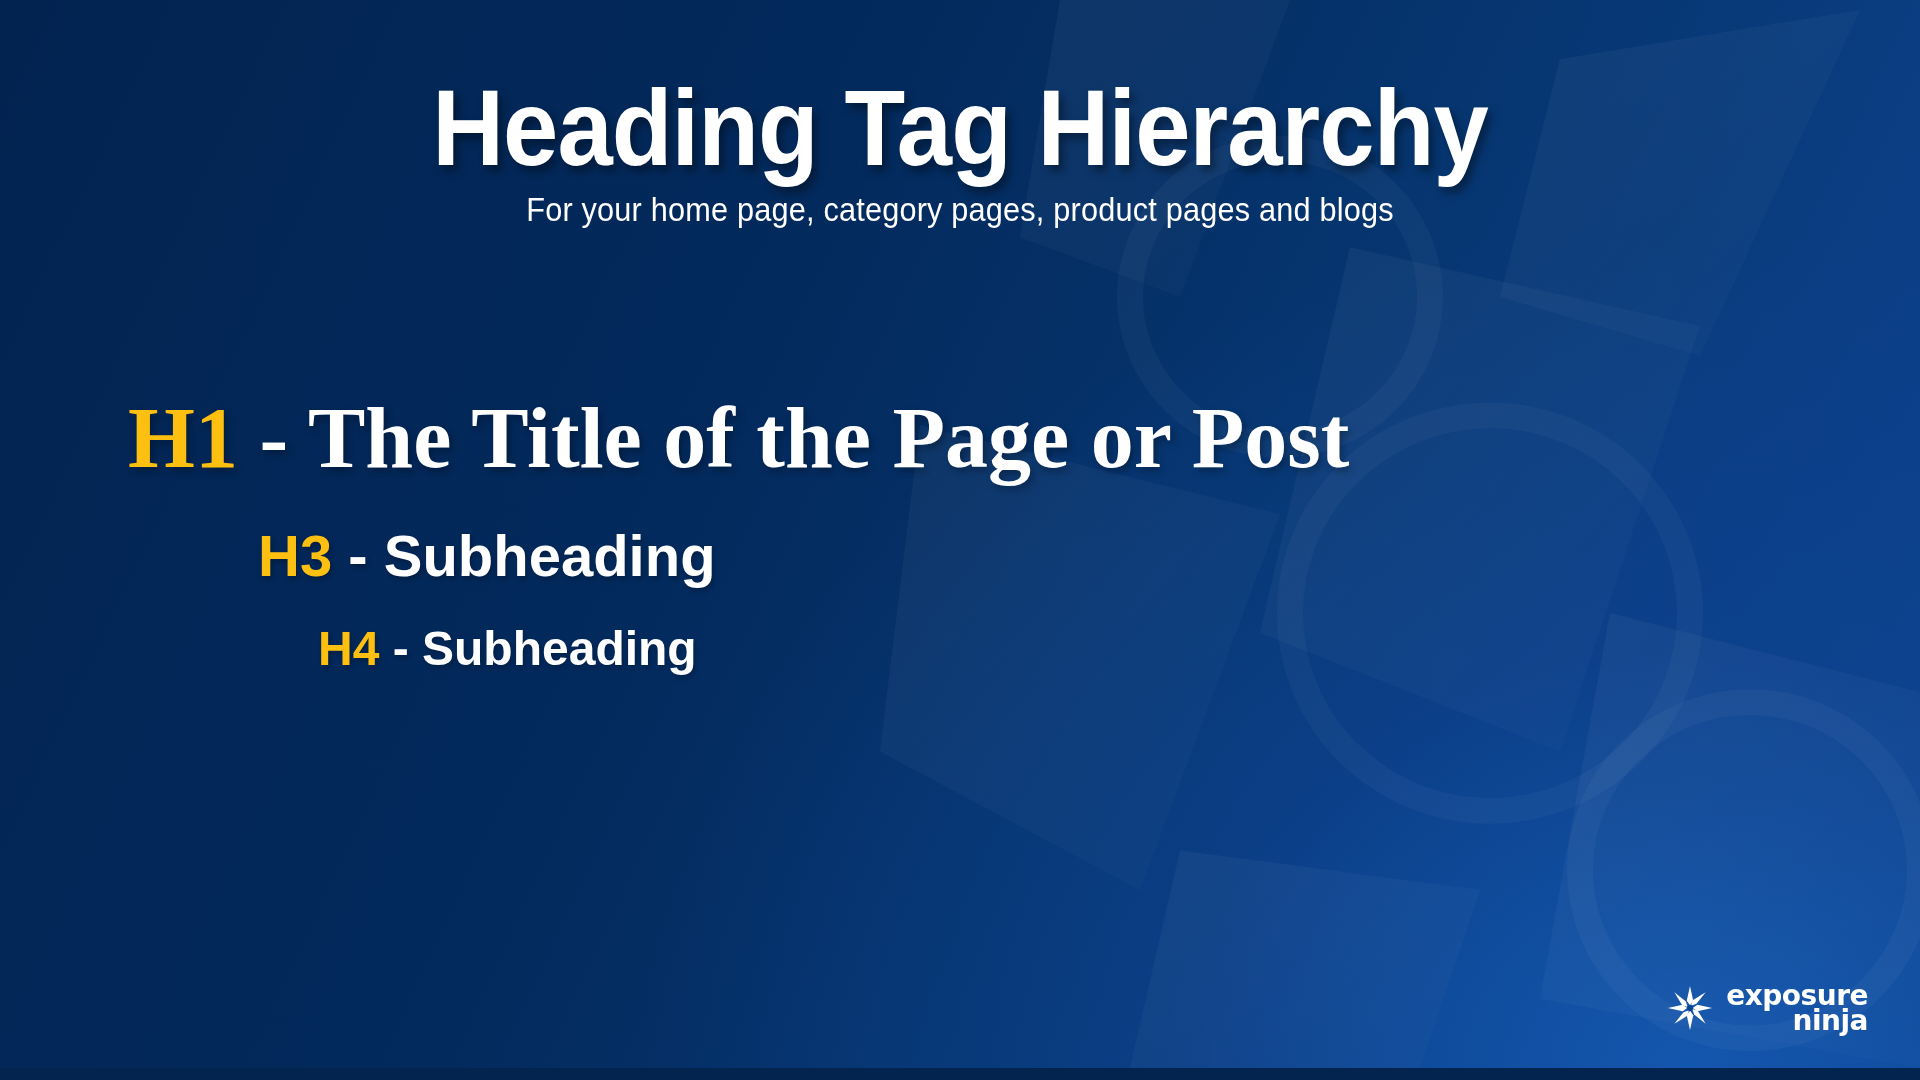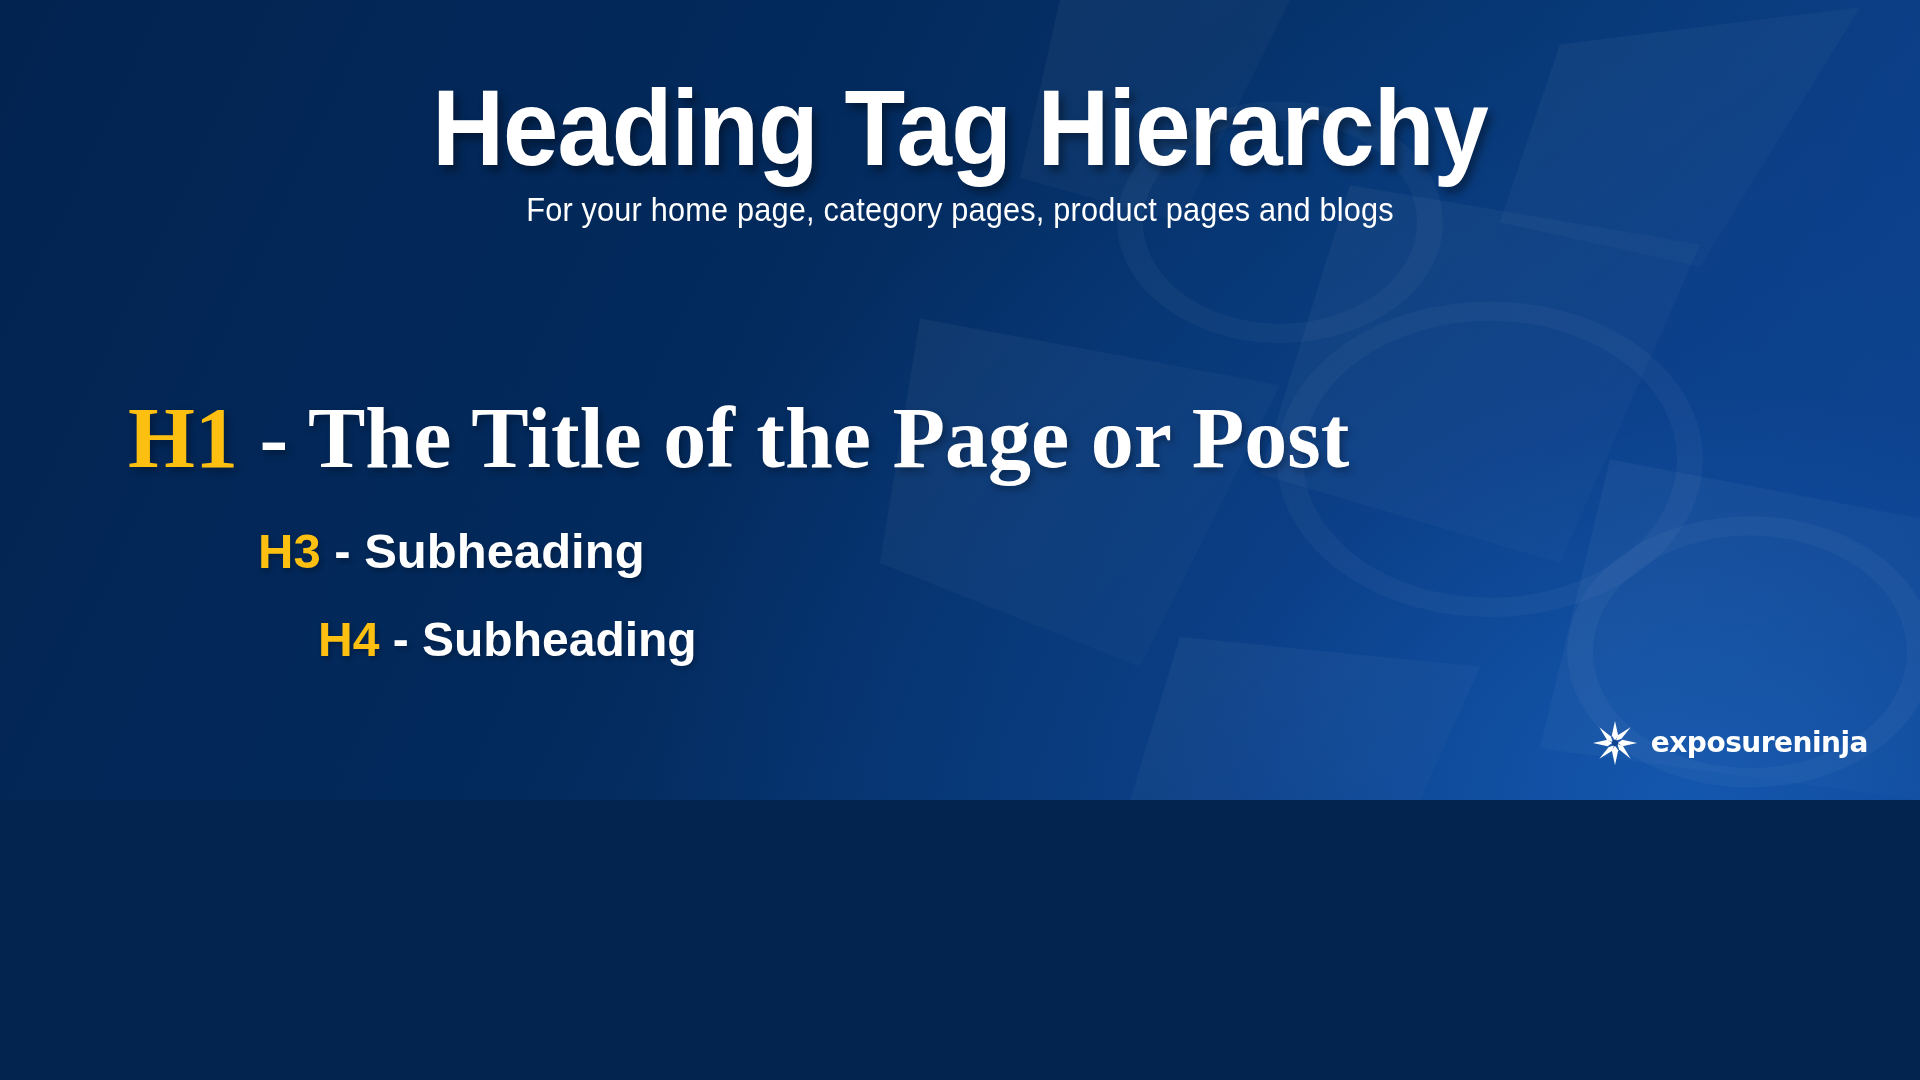--- a/index.html
+++ b/index.html
@@ -7,21 +7,21 @@
     padding: 0;
     background: #02244f;
   }
   body {
     font-family: "Liberation Sans", sans-serif;
   }
 
   #slide {
     position: relative;
     width: 1920px;
-    height: 800px;
+    height: 1068px;
     overflow: hidden;
     background:
       radial-gradient(ellipse 1500px 1200px at 88% 100%, rgba(20,88,176,0.95) 0%, rgba(13,67,145,0.55) 35%, rgba(6,42,95,0.0) 70%),
       linear-gradient(115deg, #022350 0%, #032a5d 38%, #06356f 62%, #0b3f86 85%, #0d4391 100%);
   }
 
   
   .bg-art {
     position: absolute;
     inset: 0;
@@ -94,21 +94,21 @@
     font-family: Liberation Serif, serif;
   }
   .level-h2 {
     font-size: 72px;
     line-height: 1.0;
     margin-left: 196px;
     margin-bottom: 44px;
     text-shadow: 3px 4px 6px rgba(0,0,0,0.28);
   }
   .level-h3 {
-    font-size: 49px;
+    font-size: 58px;
     line-height: 1.0;
     margin-left: 258px;
     margin-bottom: 40px;
     text-shadow: 2px 3px 5px rgba(0,0,0,0.26);
   }
   .level-h4 {
     font-size: 48px;
     line-height: 1.0;
     margin-left: 318px;
     margin-bottom: 8px;
@@ -120,21 +120,21 @@
     position: absolute;
     right: 52px;
     bottom: 34px;
     display: flex;
     align-items: center;
     gap: 13px;
   }
   .logo-star { width: 46px; height: 46px; flex: 0 0 auto; }
   .logo-words {
     display: flex;
-    flex-direction: row;
+    flex-direction: column;
     align-items: flex-end;
     line-height: 0.92;
   }
   .logo-top {
     font-family: "DejaVu Sans", sans-serif;
     font-weight: bold;
     font-size: 28px;
     color: #ffffff;
     letter-spacing: -0.5px;
   }

